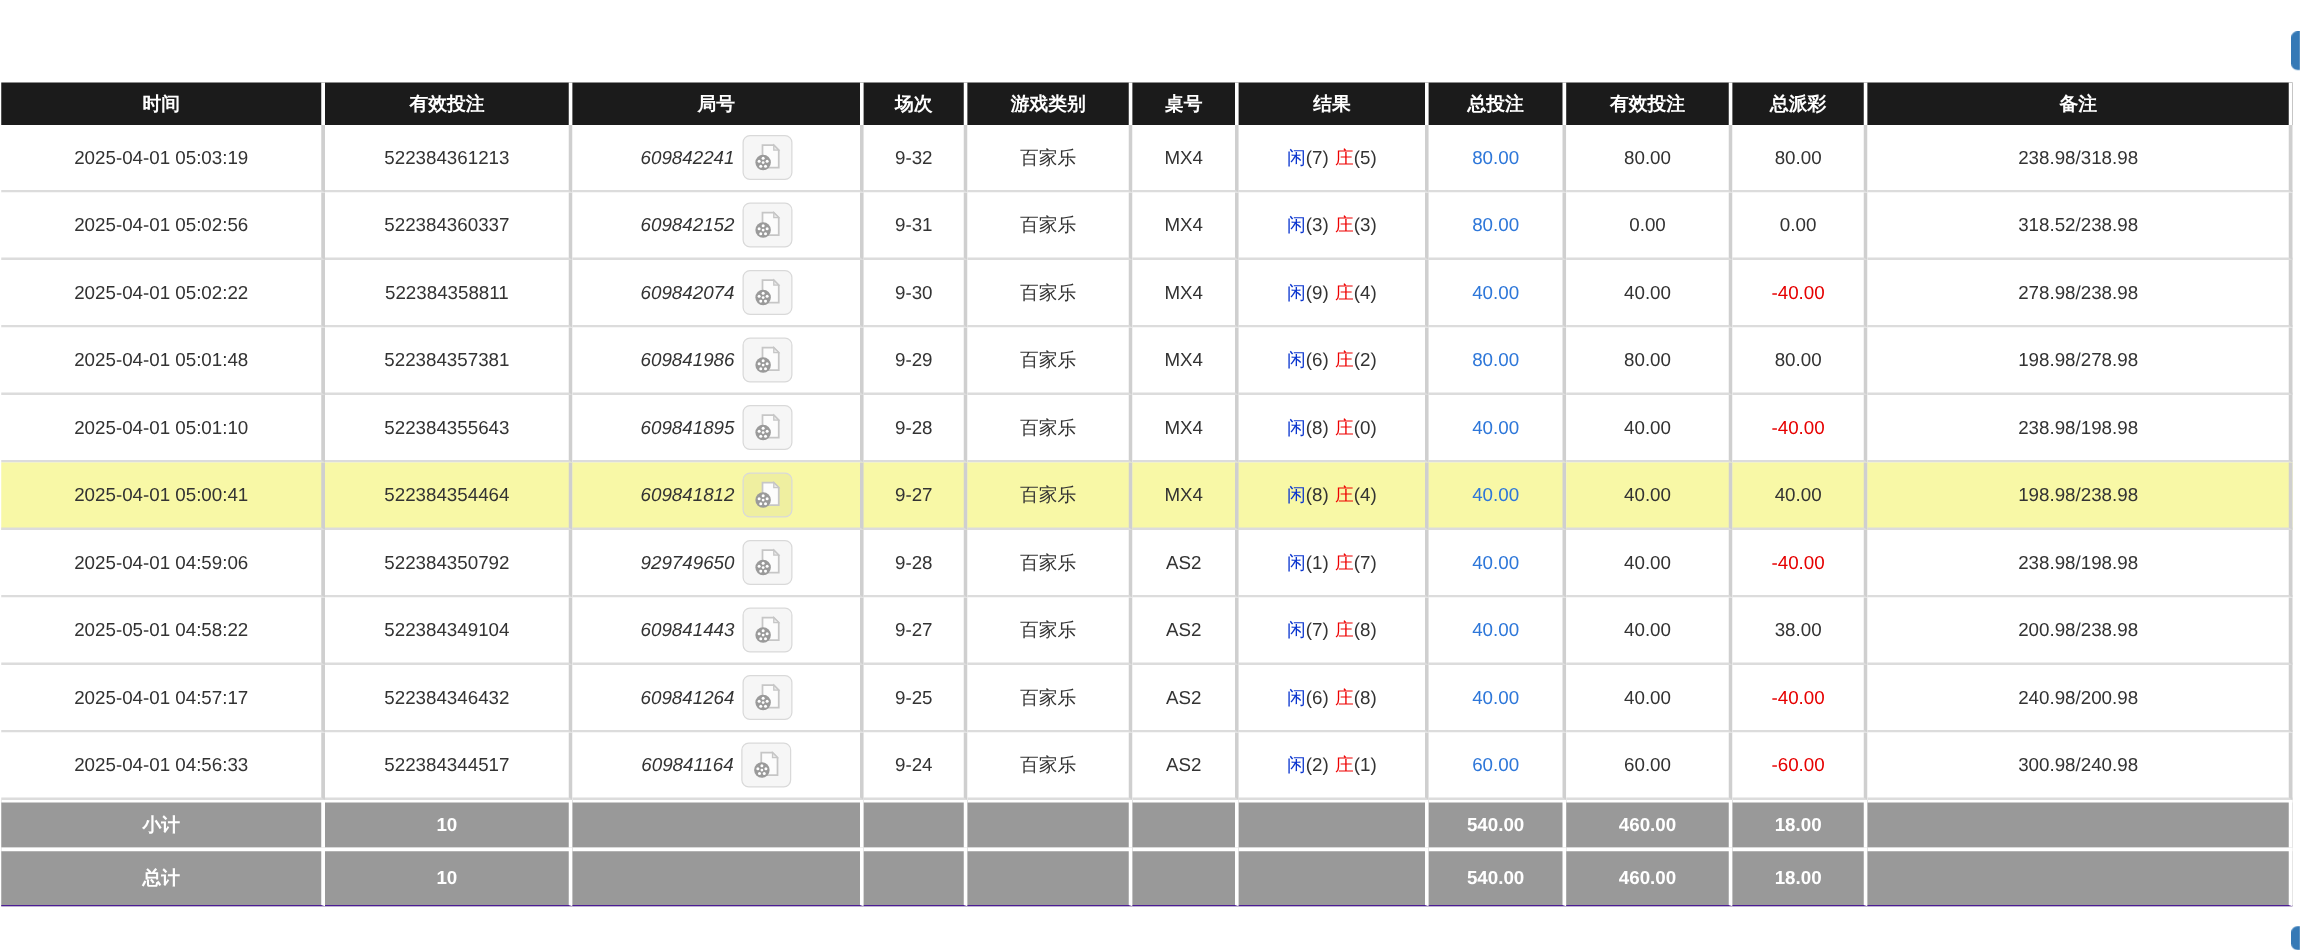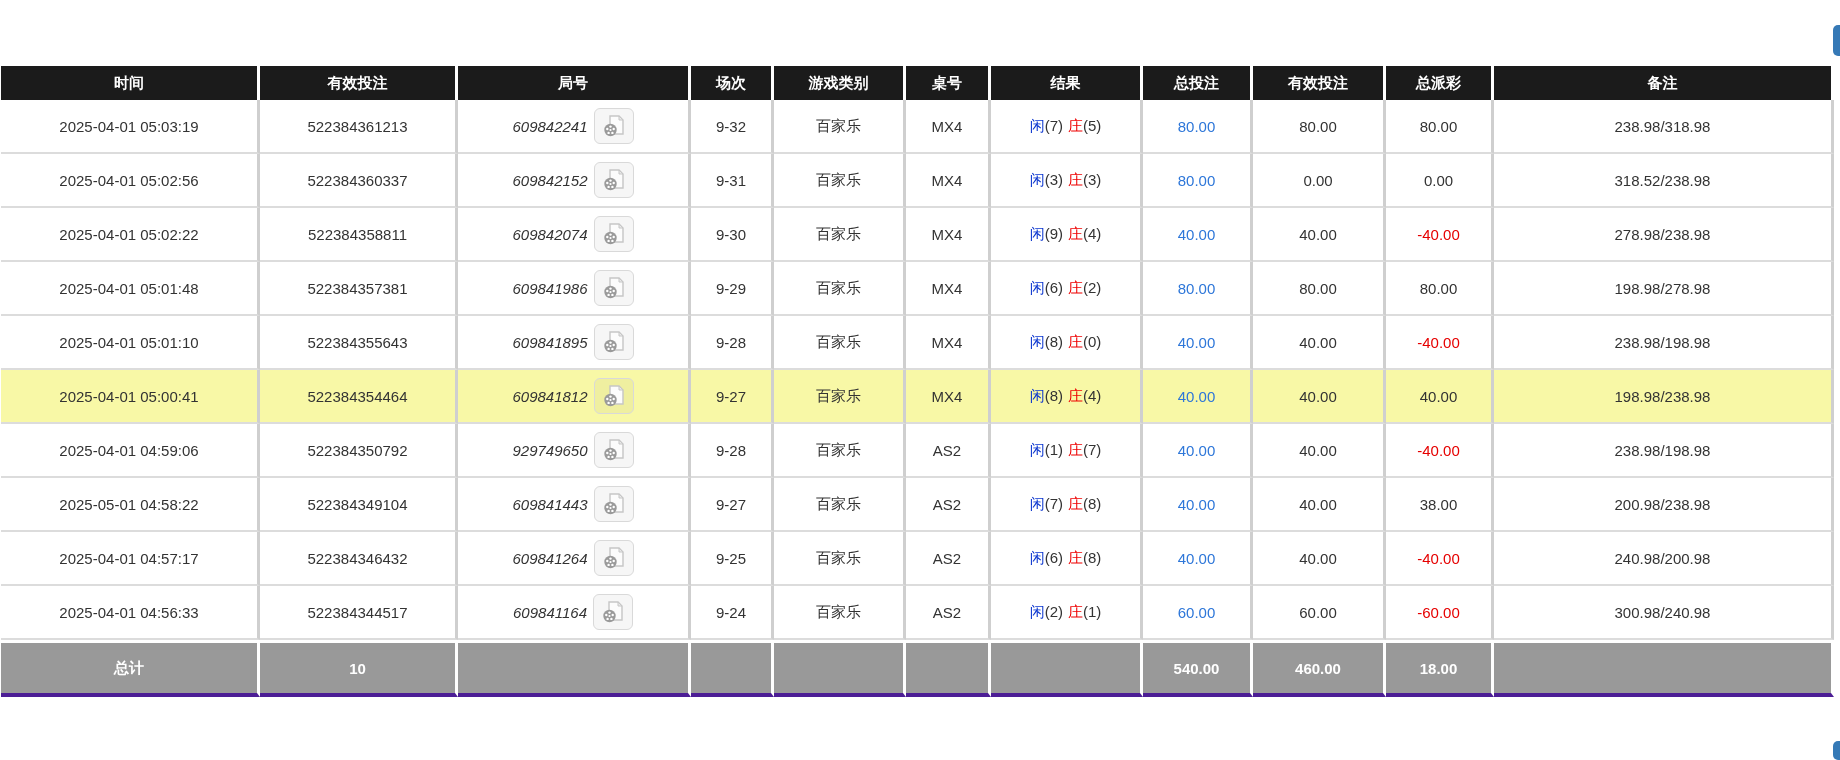--- a/index.html
+++ b/index.html
@@ -36,21 +36,21 @@
   }
   tr.hl td{ background:var(--highlight-yellow); }
   tfoot td{
     background:var(--footer-bg);
     color:#ffffff;
     font-weight:bold;
     border-right:3px solid #ffffff;
     font-size:15px;
   }
   tr.sub td{ height:38px; border-top:2px solid #ffffff; }
-  tr.tot td{ height:57px; border-top:3px solid #ffffff; border-bottom:4px solid #4c1d95; }
+  tr.tot td{ height:47px; border-top:3px solid #ffffff; border-bottom:1px solid #4c1d95; }
   .link{ color:var(--link-blue); cursor:pointer; }
   .money.neg{ color:var(--negative-red);margin-left:12px; }
   .res-player{ color:var(--player-blue); }
   .res-banker{ color:var(--banker-red); margin-left:5px; }
   .res-score{ color:#333; }
   .round-wrap{ display:inline-flex; align-items:center; gap:6px; vertical-align:middle;font-style:italic; }
   .video-btn{
     display:inline-flex; align-items:center; justify-content:center;
     width:40px; height:36px;
     border:1px solid #d9d9d9; border-radius:6px;
@@ -442,20 +442,33 @@
     </td>
     <td>
       <span class="link">60.00</span>
     </td>
     <td class="money">60.00</td>
     <td class="money neg">-60.00</td>
     <td>300.98/240.98</td>
   </tr>
 </tbody>
   <tfoot>
+    <tr class="sub">
+      <td>小计</td>
+      <td>10</td>
+      <td></td>
+        <td></td>
+      <td></td>
+        <td></td>
+      <td></td>
+      <td>540.00</td>
+      <td>460.00</td>
+      <td>18.00</td>
+      <td></td>
+    </tr>
     <tr class="tot">
       <td>总计</td>
       <td>10</td>
       <td></td>
         <td></td>
       <td></td>
         <td></td>
       <td></td>
       <td>540.00</td>
       <td>460.00</td>

